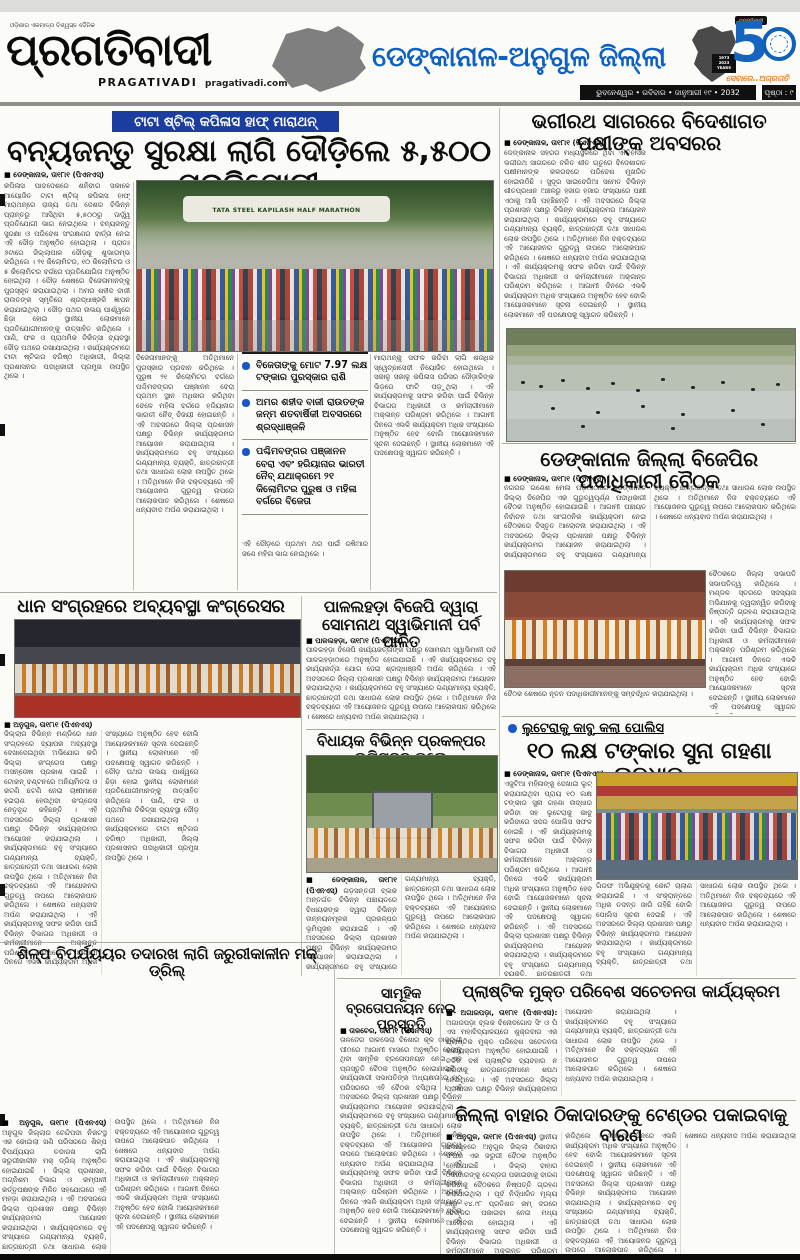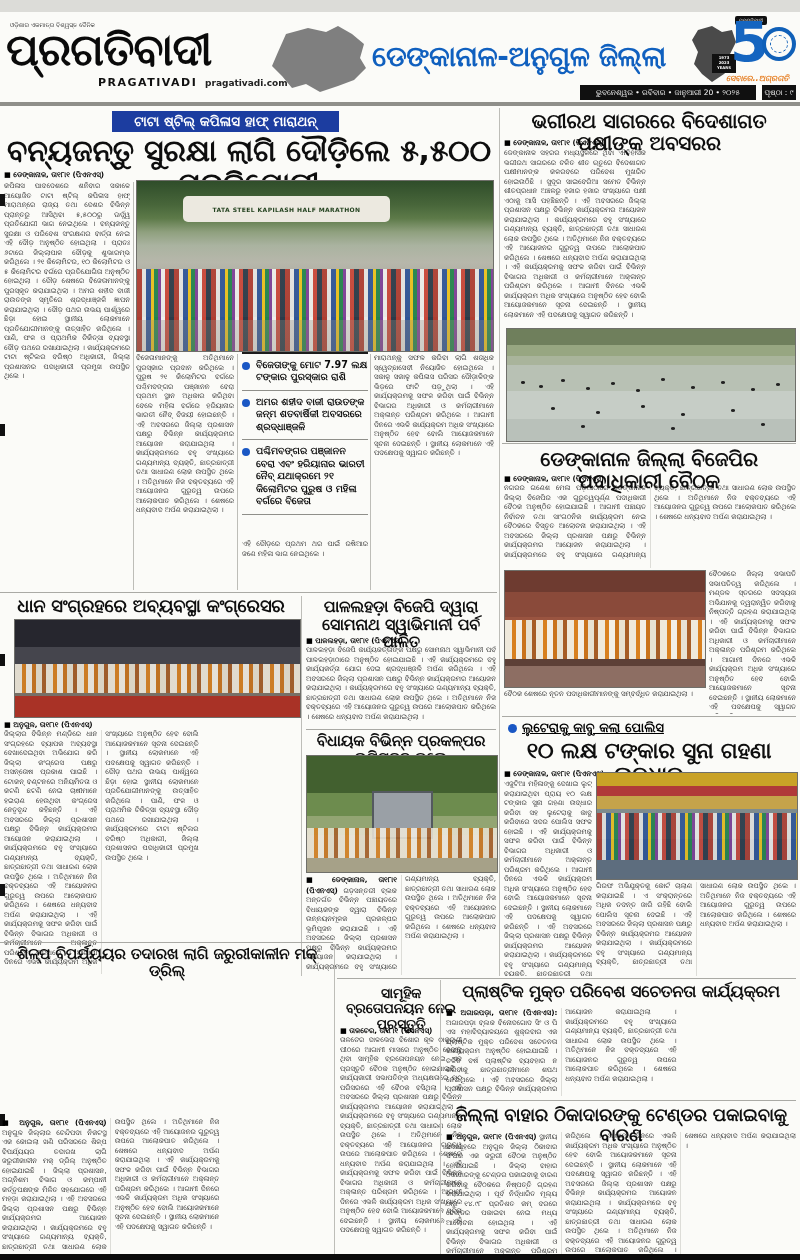--- a/index.html
+++ b/index.html
@@ -69,21 +69,21 @@
   <svg class="abs" style="left:688px;top:12px;" width="50" height="60" viewBox="0 0 50 60">
     <path d="M10 6 L24 2 L34 8 L44 6 L48 18 L42 30 L46 40 L36 50 L24 58 L14 50 L6 40 L10 28 L4 16 Z" fill="#4a4a4a"></path>
   </svg>
   <div class="abs" style="left:712px;top:42px;background:#111;color:#fff;font-size:3.8px;font-weight:bold;padding:2px 2px;line-height:1.3;width:20px;text-align:center;">1973 2023 YEARS</div>
   <div class="abs" style="left:730px;top:2px;font-size:56px;font-weight:900;color:#1565c0;line-height:1;">5</div>
   <div class="ring abs" style="left:762px;top:15px;width:34px;height:34px;">
       <div class="inner"></div>
     </div>
   <div class="abs" style="left:726px;top:62px;font-size:8px;font-style:italic;color:#e67e22;font-weight:bold;">ସେବାରେ..ଅଗ୍ରଗତି</div>
 
-  <div class="abs" style="left:580px;top:73px;width:176px;height:15px;background:#101010;color:#fff;font-size:7.5px;display:flex;align-items:center;justify-content:center;">ଭୁବନେଶ୍ୱର • ରବିବାର • ଜାନୁଆରୀ 20 • ୨୦୨୫</div>
+  <div class="abs" style="left:580px;top:73px;width:176px;height:15px;background:#101010;color:#fff;font-size:7.5px;display:flex;align-items:center;justify-content:center;">ଭୁବନେଶ୍ୱର • ରବିବାର • ଜାନୁଆରୀ ୧୯ • 2032</div>
   <div class="abs" style="left:762px;top:73px;width:34px;height:15px;background:#101010;color:#fff;font-size:7.5px;display:flex;align-items:center;justify-content:center;">ପୃଷ୍ଠା : ୯</div>
   <div class="abs" style="left:0;top:90px;width:800px;height:4px;background:#8f8f8a;"></div>
 
   <div class="regmark" style="top:182px;"></div>
   <div class="regmark" style="top:412px;"></div>
   <div class="regmark" style="top:642px;"></div>
   <div class="regmark" style="top:872px;"></div>
   <div class="regmark" style="top:1102px;"></div>
 
   <div class="kicker" style="left:112px;top:99px;width:227px;height:21px;">ଟାଟା ଷ୍ଟିଲ୍ କପିଳାସ ହାଫ୍ ମାରାଥନ୍</div>

